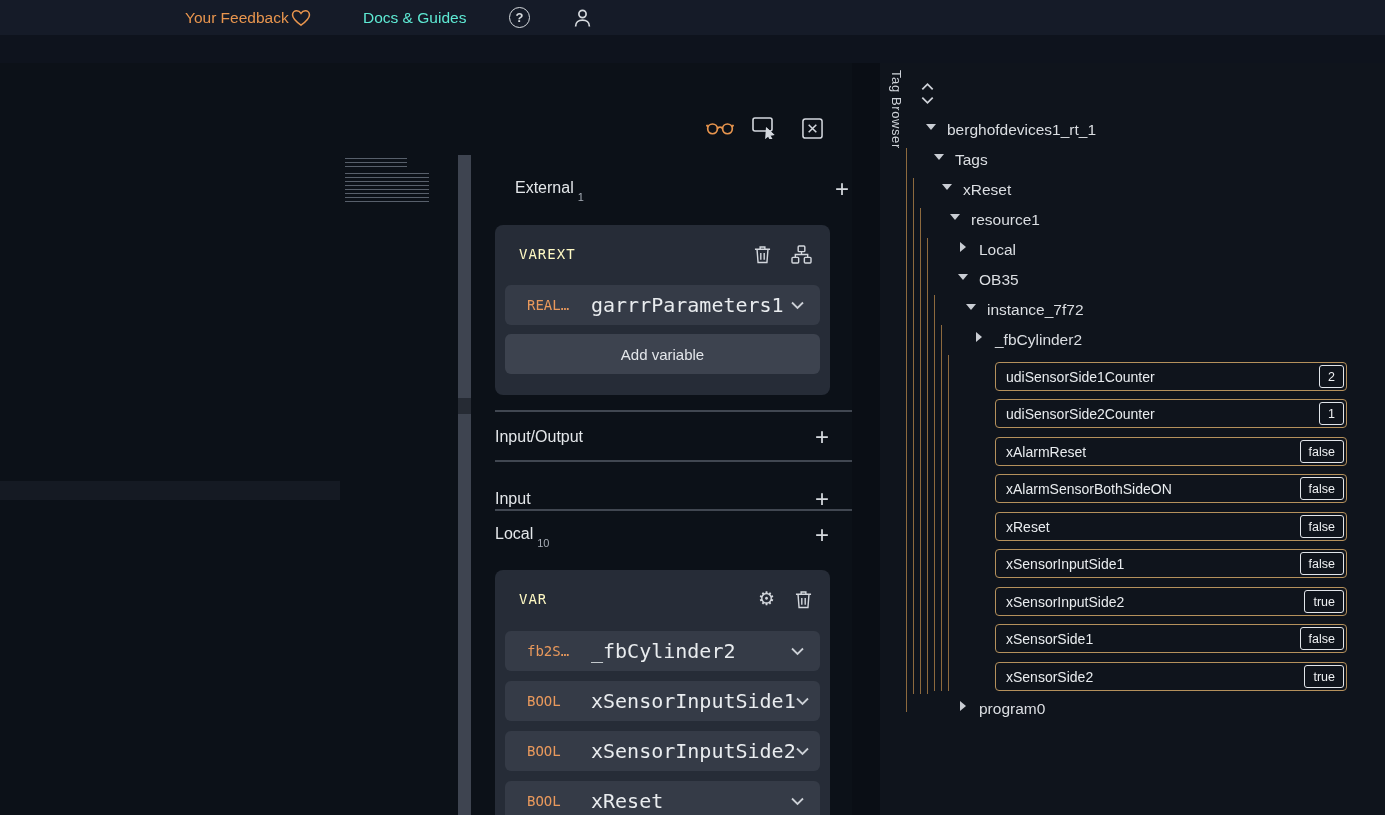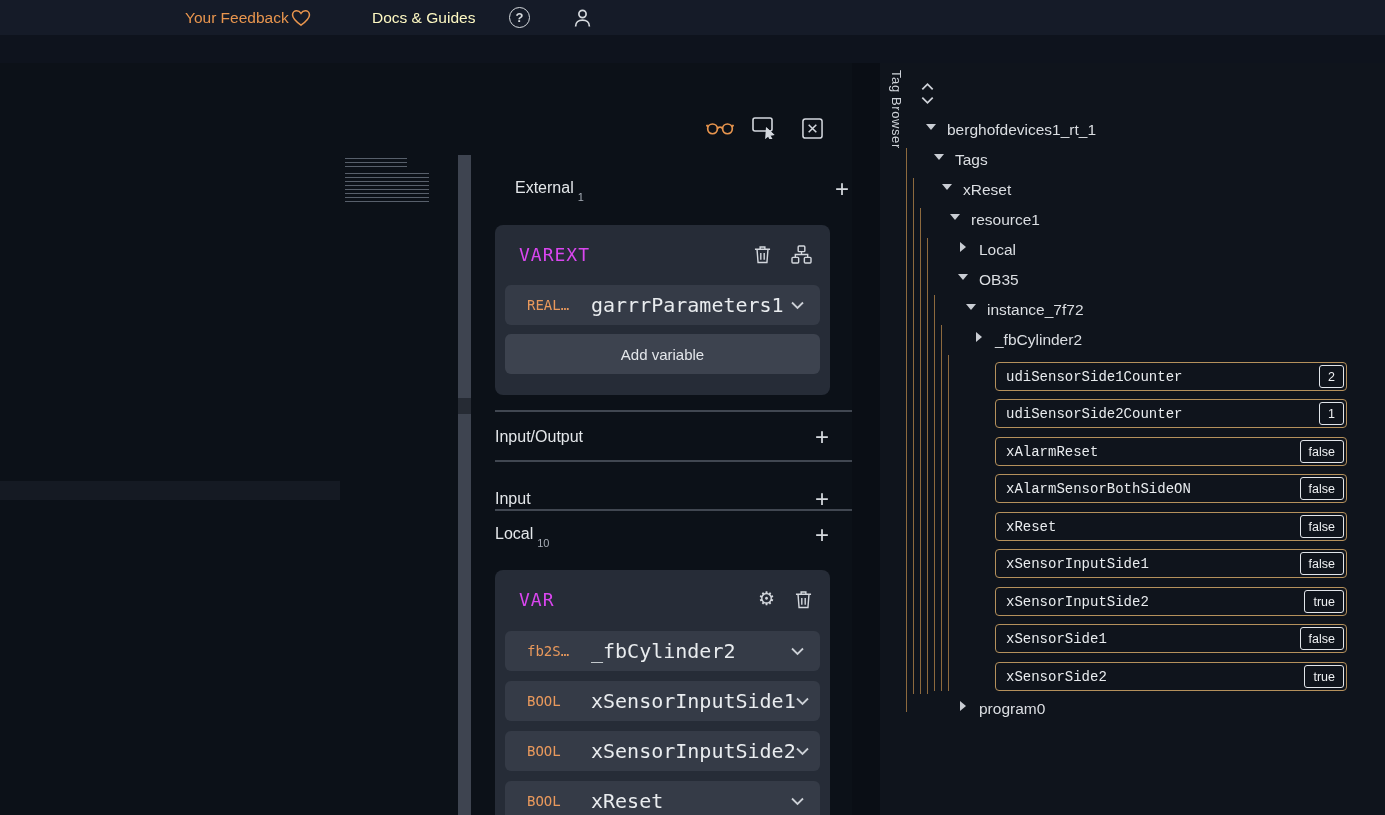--- a/index.html
+++ b/index.html
@@ -7,21 +7,21 @@
   #app{position:relative;width:1385px;height:815px;overflow:hidden;background:#0a0e15;
        font-family:"Liberation Sans",sans-serif;color:#e6e8eb;-webkit-user-select:none;user-select:none}
   .abs{position:absolute}
   .mono{font-family:"DejaVu Sans Mono",monospace}
   svg{display:block}
 
   
   #topbar{left:0;top:0;width:1385px;height:35px;background:#151b28}
   .tb-item{position:absolute;top:0;height:35px;display:flex;align-items:center;gap:2px;font-size:15.5px;cursor:pointer}
   .tb-feedback{left:185px;color:#e8954e}
-  .tb-docs{left:372px;color:#fef9c3;gap:14px}
+  .tb-docs{left:363px;color:#5eead4;gap:14px}
   .help-circle{width:21px;height:21px;border:1.6px solid #d6dade;border-radius:50%;
                display:flex;align-items:center;justify-content:center;font-size:13px;color:#d6dade;font-weight:bold}
   #midstrip{left:0;top:35px;width:1385px;height:28px;background:#0e131d}
 
   
   #editor{left:0;top:63px;width:852px;height:752px;background:#0c1118}
   .minimap{background:repeating-linear-gradient(180deg,rgba(150,160,175,.55) 0 1.5px,transparent 1.5px 4px)}
   .select-band{background:#151a23}
   .scrollbar{background:#3e4450}
   .scroll-notch{background:#262b34}
@@ -31,21 +31,21 @@
 
   .sec-head{display:flex;align-items:center;justify-content:space-between;height:26px}
   .sec-label{font-size:16px;font-weight:500;color:#e4e7ea;white-space:nowrap}
   .cnt{font-size:11px;color:#a7adb6;margin-left:4px;position:relative;top:4px}
   .plus{width:26px;height:26px;background:none;border:none;color:#d6dade;font-size:24px;font-weight:300;
         line-height:24px;text-align:center;cursor:pointer;font-family:"Liberation Sans",sans-serif}
   .sep{height:2px;background:rgba(130,138,150,.45)}
 
   .card{background:#262c37;border-radius:8px}
   .card-head{display:flex;align-items:center;height:58px;padding:0 18px 0 24px;gap:20px}
-  .card-title{flex:1;letter-spacing:1px;font-size:18px;color:#d946ef}
+  .card-title{flex:1;letter-spacing:1px;font-size:14px;color:#fef9c3}
   .icon-btn{color:#d3d7dd;cursor:pointer;display:flex;align-items:center}
   .gear-glyph{font-size:19px;line-height:20px}
   .vrow{position:absolute;left:10px;width:315px;height:40px;background:#353b47;border-radius:6px;
         display:flex;align-items:center;cursor:pointer}
   .vtype{margin-left:22px;width:64px;flex:none;color:#e9995c;font-size:14px;white-space:nowrap}
   .vname{flex:1;font-size:20px;color:#e9ecef;white-space:nowrap}
   .vchev{margin-right:16px;color:#ccd0d6;display:flex;cursor:pointer}
   .add-btn{position:absolute;left:10px;width:315px;height:40px;background:#3d434f;border:none;border-radius:6px;
            color:#e3e6ea;font-size:15px;cursor:pointer;font-family:"Liberation Sans",sans-serif}
 
@@ -58,21 +58,21 @@
   .trow{display:flex;align-items:flex-start;height:24px;cursor:pointer;white-space:nowrap}
   .tw{width:12px;height:12px;flex:none;display:flex;align-items:center;justify-content:center;cursor:pointer}
   .tw.exp::before{content:"";width:0;height:0;border-left:5px solid transparent;border-right:5px solid transparent;
                   border-top:6px solid #c9cdd3}
   .tw.col::before{content:"";width:0;height:0;border-top:5px solid transparent;border-bottom:5px solid transparent;
                   border-left:6px solid #c9cdd3}
   .tlabel{margin-left:10px;font-size:15.5px;color:#dbdee2}
 
   .tagrow{left:115px;width:352px;height:29px;border:1px solid #b5915c;border-radius:4px;
           display:flex;align-items:center;justify-content:space-between;cursor:pointer}
-  .tagname{font-family:Liberation Mono, monospace;font-size:14px;color:#e9ecef;padding-left:10px;white-space:nowrap}
+  .tagname{font-family:Liberation Sans, sans-serif;font-size:14px;color:#e9ecef;padding-left:10px;white-space:nowrap}
   .tagval{height:23px;margin-right:2px;border:1px solid #e1e5ea;border-radius:3px;display:flex;align-items:center;
           padding:0 8px;font-size:12.5px;color:#eef0f2;cursor:pointer}
 </style>
 </head>
 <body>
 
 <div id="app">
 
   <div id="topbar" class="abs">
     <div class="tb-item tb-feedback">

